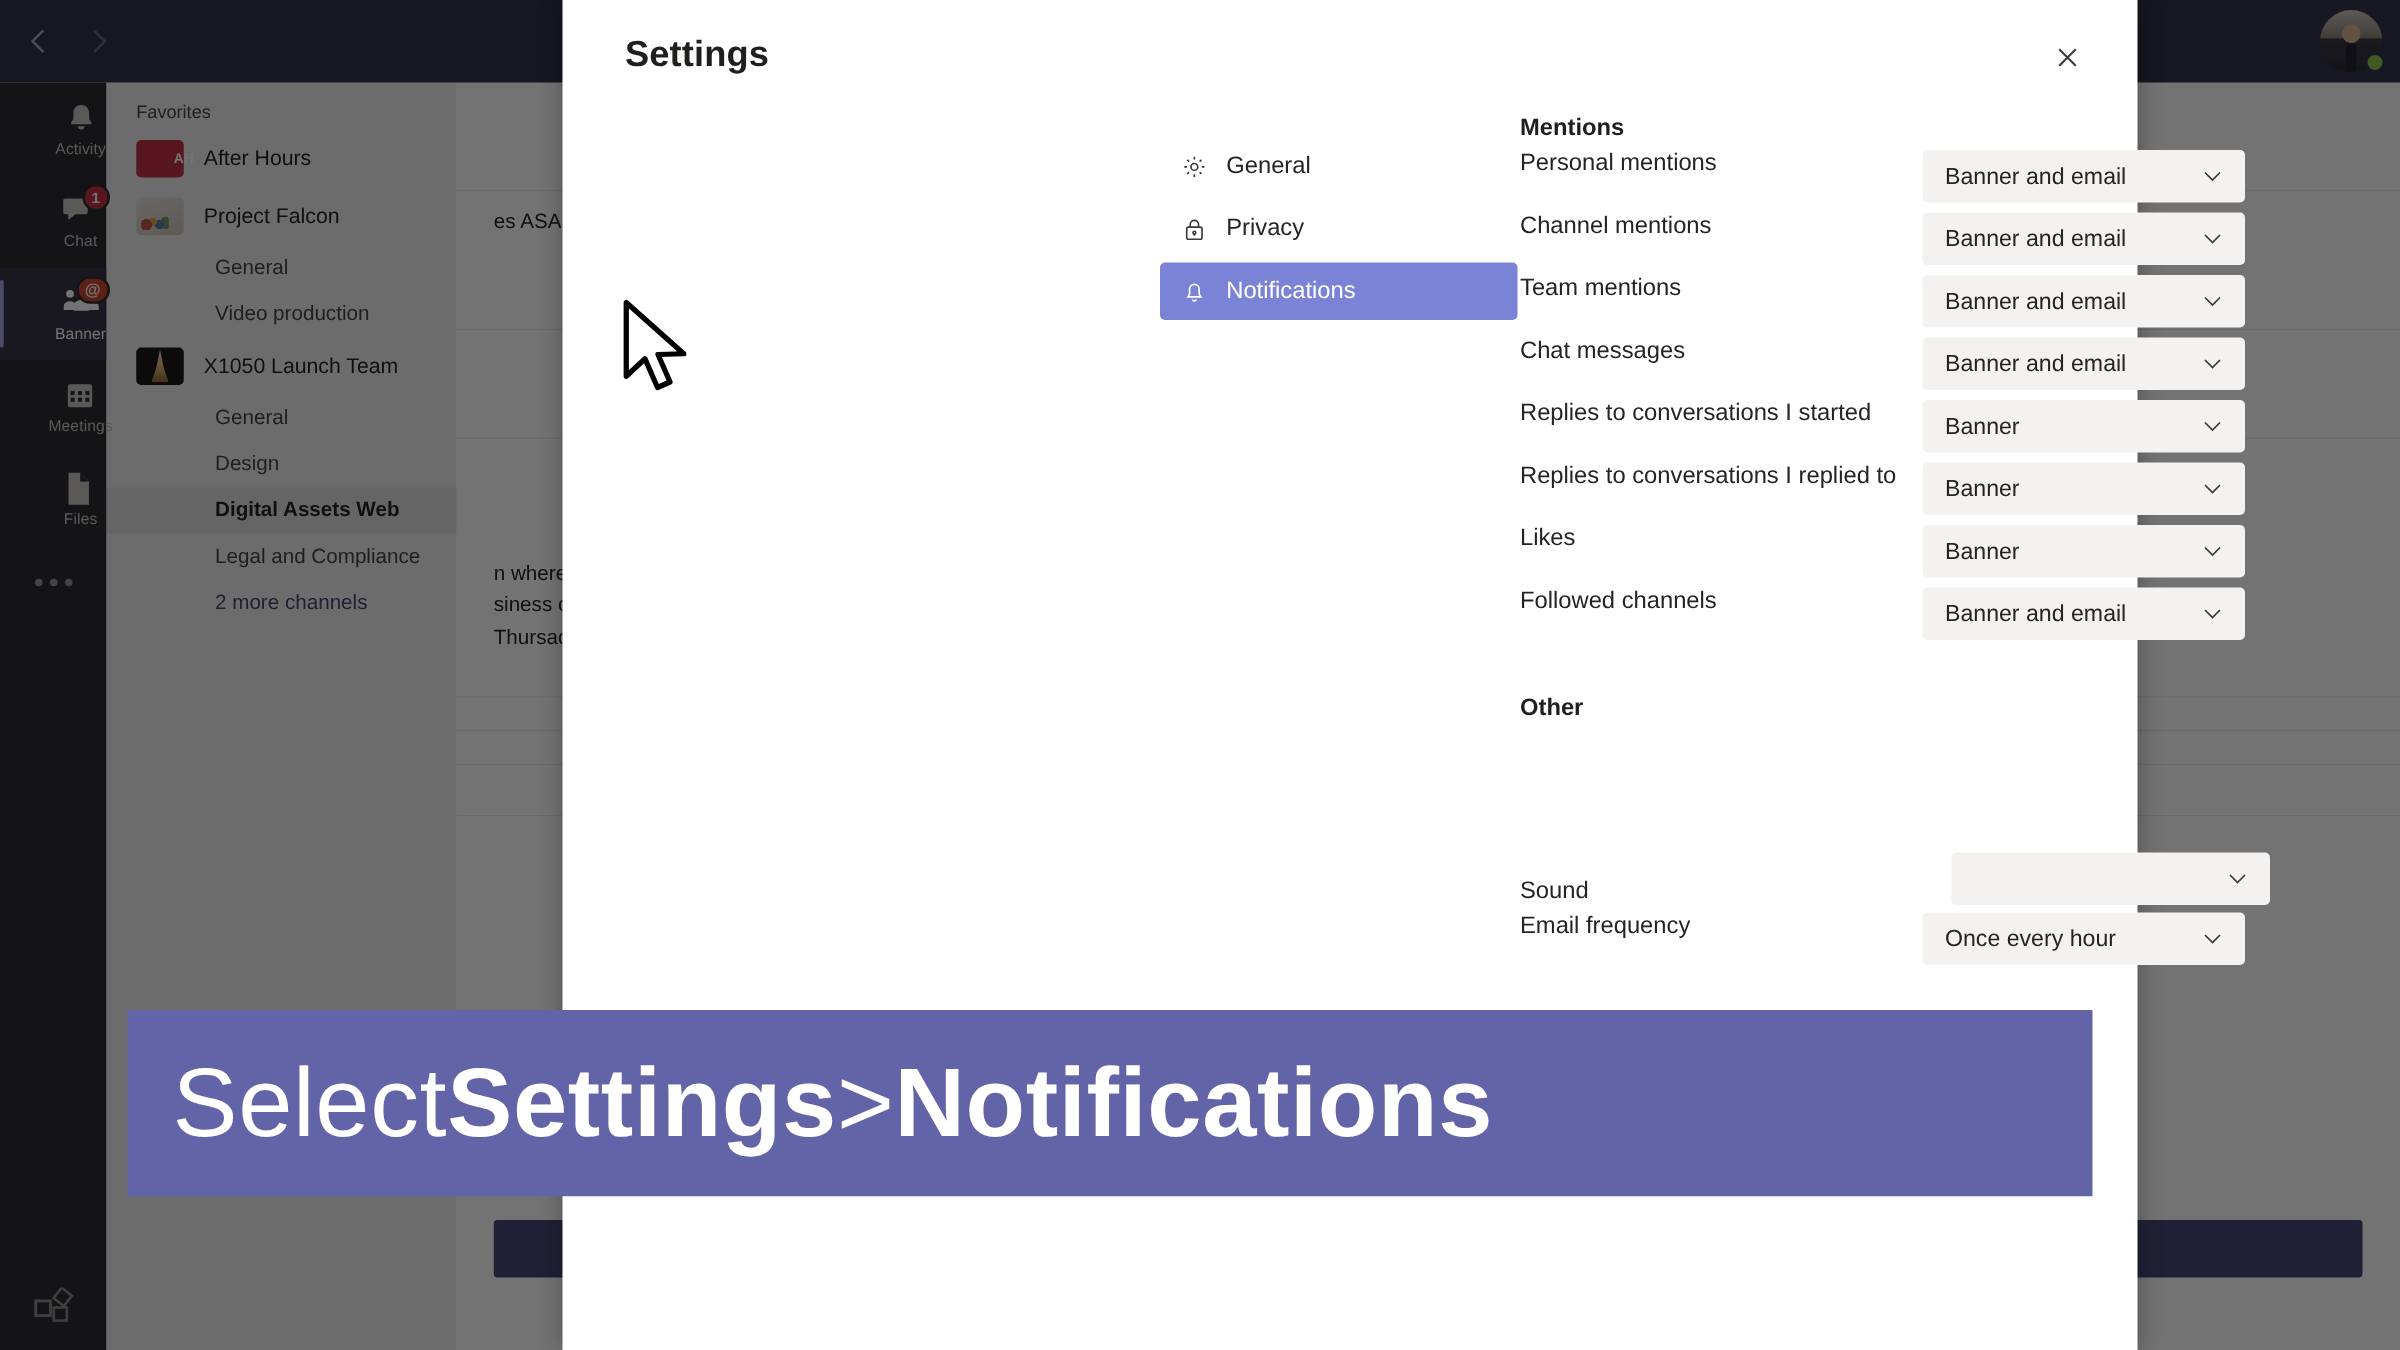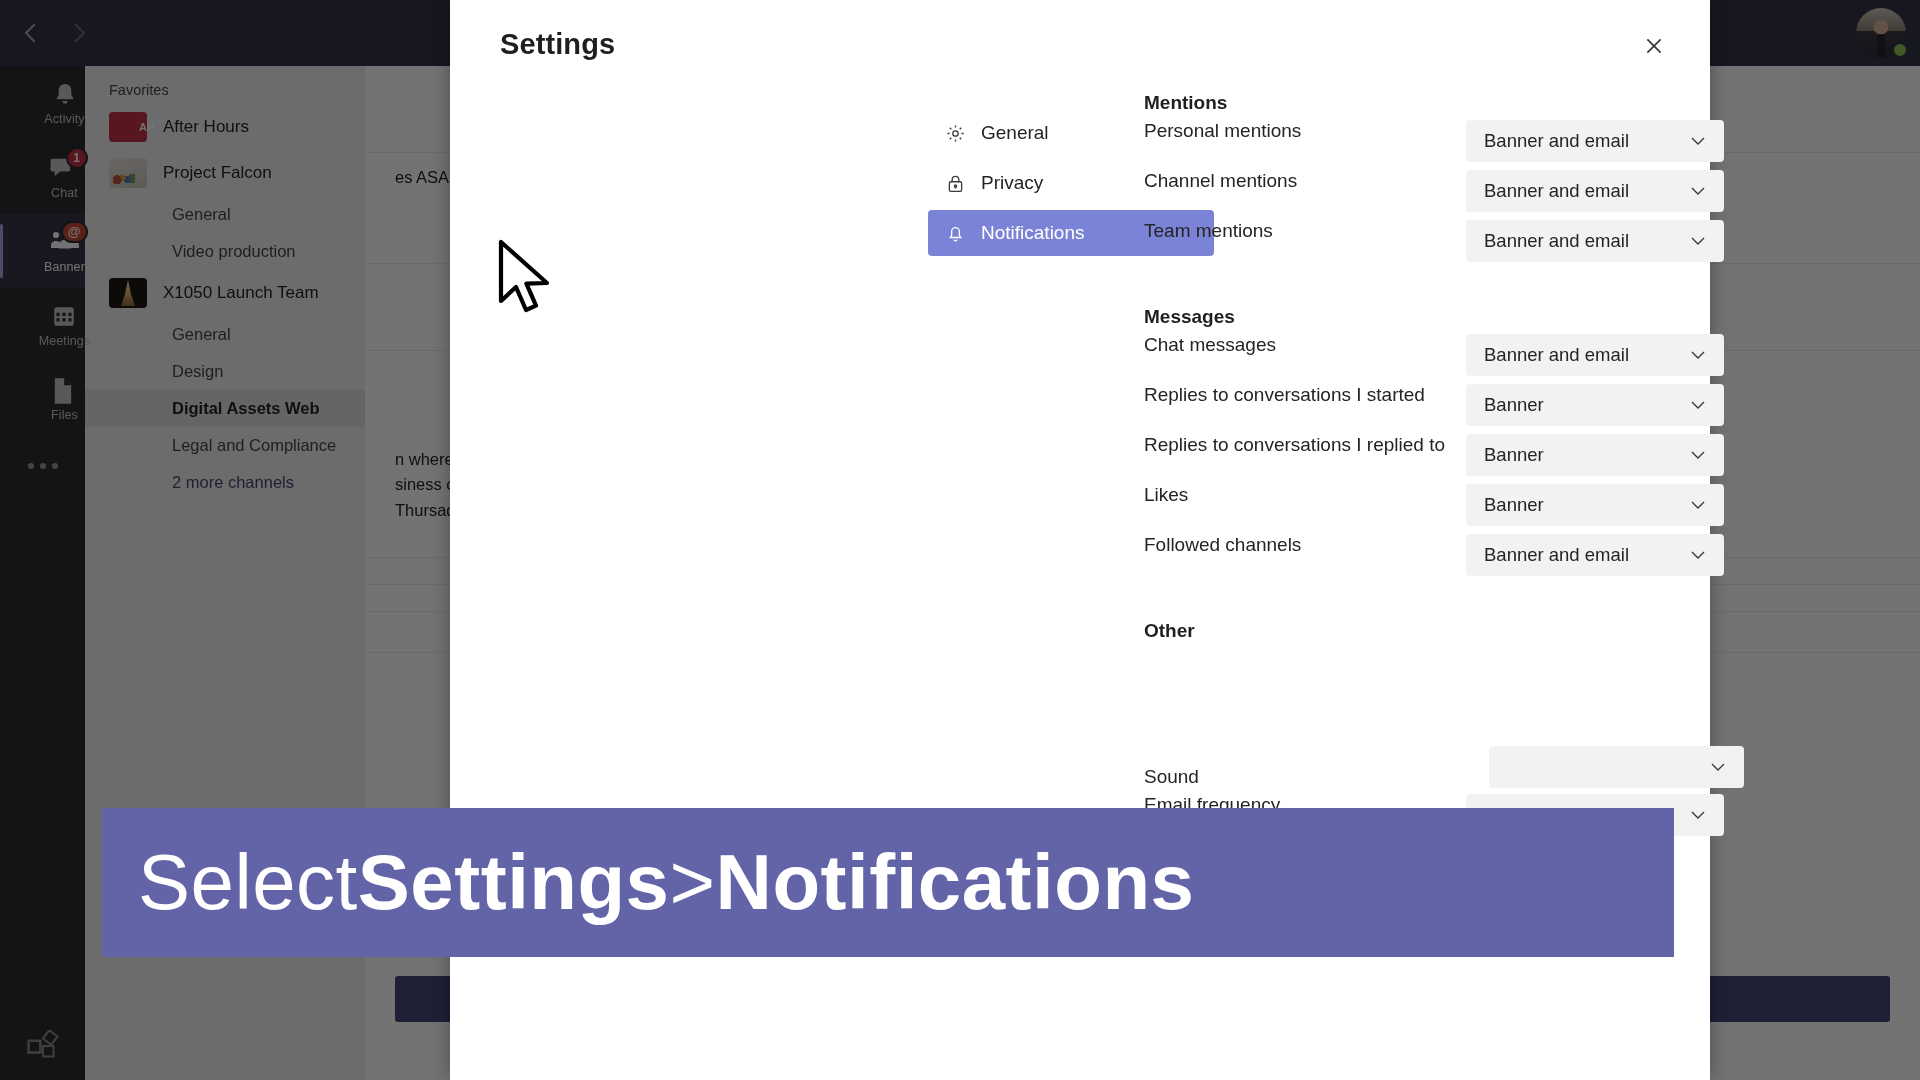--- a/index.html
+++ b/index.html
@@ -121,21 +121,21 @@
   .settings-nav { position:absolute; left:478px; top:110px; width:290px; }
   .nav-item {
     display:flex; align-items:center; gap:15px;
     height:46px; padding:0 16px; border-radius:4px;
     font-size:19px; color:#252423; cursor:pointer; margin-bottom:4px;
   }
   .nav-item .nav-ico { width:22px; height:22px; display:flex; align-items:center; justify-content:center; }
   .nav-item.active { background:#7b83d6; color:#ffffff; width:286px; }
   .nav-item.active .nav-ico svg { stroke:#ffffff; }
 
-  .pane { position:absolute; left:694px; top:92px; width:600px; }
+  .pane { position:absolute; left:766px; top:92px; width:600px; }
   .section-title {
     font-size:19px; font-weight:700; color:#201f1e;
     margin-bottom:6px;
   }
   .pref-row {
     display:flex; align-items:flex-start; height:50px; margin-bottom:0px;
   }
   .pref-label { width:322px; font-size:19px; color:#252423; }
   .dropdown {
     width:258px; height:42px; background:#f3f2f1; border-radius:4px;
@@ -393,21 +393,20 @@
         <div class="dropdown">
           <span>Banner and email</span>
           <span class="chev">
             <svg width="20" height="20" viewBox="0 0 20 20" fill="none" stroke="#3b3a39" stroke-width="1.4">
                 <polyline points="4,7 10,13 16,7"></polyline>
               </svg>
           </span>
         </div>
       </div>
 
-      <div class="section-title" style="margin-top:36px">Messages</div>
       <div class="pref-row">
         <div class="pref-label">Chat messages</div>
         <div class="dropdown">
           <span>Banner and email</span>
           <span class="chev">
             <svg width="20" height="20" viewBox="0 0 20 20" fill="none" stroke="#3b3a39" stroke-width="1.4">
                 <polyline points="4,7 10,13 16,7"></polyline>
               </svg>
           </span>
         </div>

